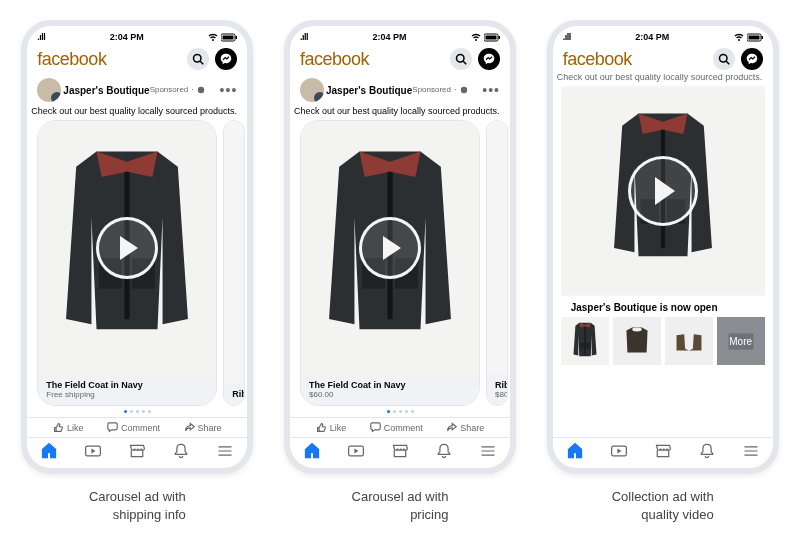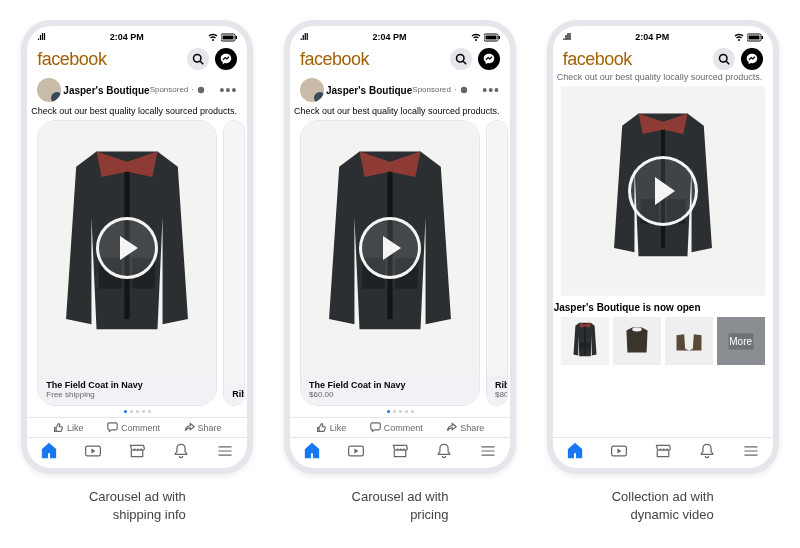--- a/index.html
+++ b/index.html
@@ -135,21 +135,21 @@
     position:absolute; width:64px; height:64px; border-radius:50%;
     border:3px solid rgba(255,255,255,0.95);
     display:flex; align-items:center; justify-content:center;
     background:rgba(255,255,255,0.1);
   }
   .coll-play::after {
     content:""; width:0; height:0; margin-left:5px;
     border-left:20px solid rgba(255,255,255,0.95);
     border-top:14px solid transparent; border-bottom:14px solid transparent;
   }
-  .coll-title { font-size:10px; font-weight:600; padding:6px 1px 4px; }
+  .coll-title { font-size:10px; font-weight:600; padding:6px 18px 4px; }
   .thumbs { display:flex; gap:4px; padding:0 8px; }
   .thumb { flex:1; aspect-ratio:1; background:#f0f0f0; display:flex; align-items:center; justify-content:center; position:relative; font-size:10px; color:#fff; }
   .thumb.more { background:#8a8d91; }
   .caption-below {
     margin-top: 14px;
     text-align: right;
     font-size: 13px;
     color: #444;
     line-height: 1.35;
   }
@@ -540,17 +540,17 @@
                 <use href="#bell-ic"></use>
               </svg></div>
           <div class="tab"><svg viewBox="0 0 22 22">
                 <use href="#menu-ic"></use>
               </svg></div>
         </div>
       </div>
     </div>
     <div class="caption-below">
       <div>Collection ad with</div>
-        <div>dynamic video</div>
+        <div>quality video</div>
     </div>
   </div>
 
 </div>
 
 </body></html>

